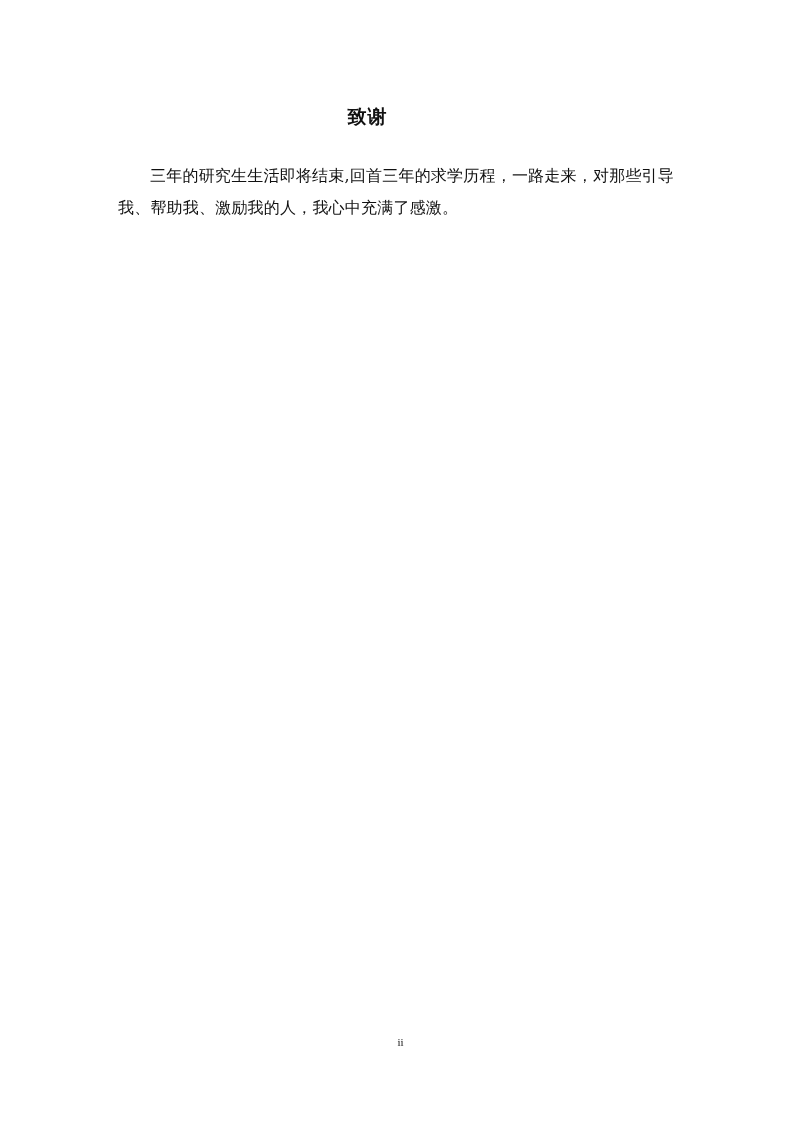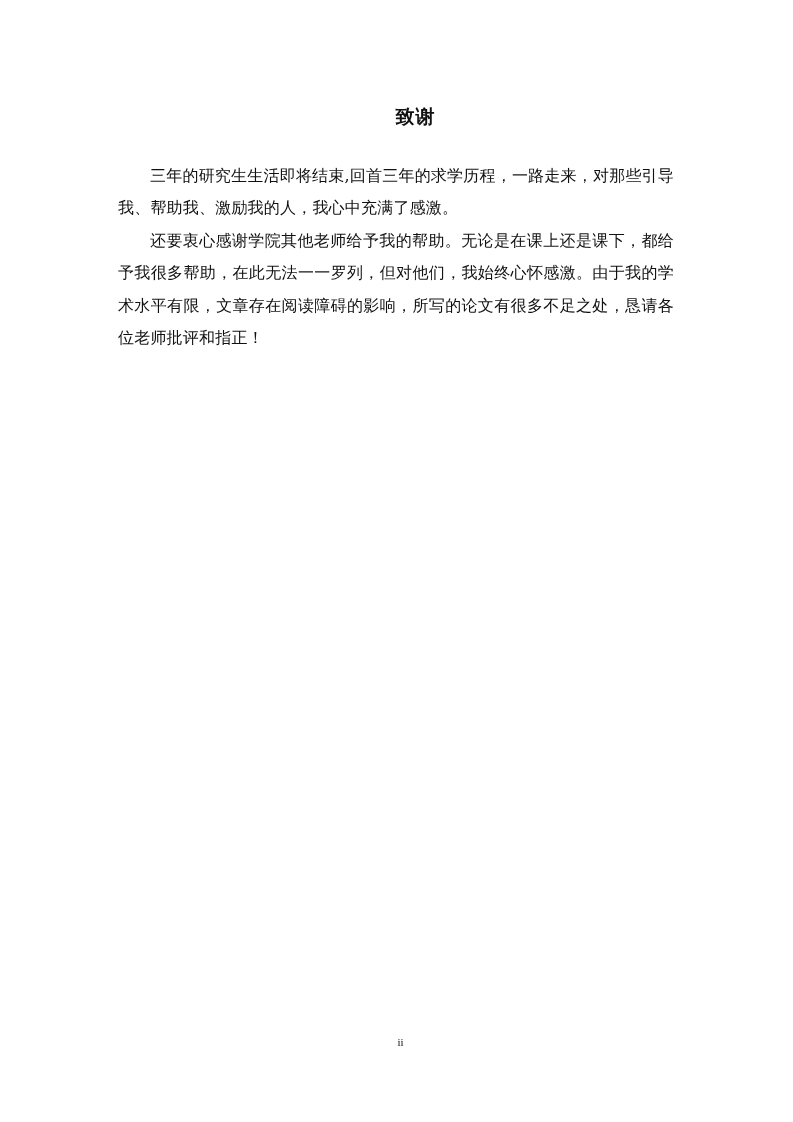--- a/index.html
+++ b/index.html
@@ -1,29 +1,28 @@
 <!DOCTYPE html>
 <html><head>
 <meta charset="utf-8">
 <style>
   html, body { margin: 0; padding: 0; background: #ffffff; }
   body { width: 793px; height: 1122px; position: relative; overflow: hidden;
          font-family: "DejaVu Serif", "Liberation Serif", serif; color: #111; }
   .title { position: absolute; top: 104px; left: 0; width: 735px; text-align: center;
            font-size: 19px; font-weight: bold; font-family: "DejaVu Sans", sans-serif;
-           letter-spacing: 1px; margin: 0; padding-left: 48px; }
+           letter-spacing: 1px; margin: 0; }
   .body { position: absolute; top: 160px; left: 118px; width: 556px; }
   .para { margin: 0; font-size: 16px; line-height: 32.4px; text-indent: 32px;
           text-align: justify; letter-spacing: 0.2px; }
   .pagenum { position: absolute; top: 1036px; left: 4px; width: 793px; text-align: center;
              font-size: 11px; font-family: "Liberation Serif", serif; }
 </style>
 </head>
 <body>
 
 <h1 class="title">致谢</h1>
 
 <div class="body">
   <p class="para">三年的研究生生活即将结束,回首三年的求学历程，一路走来，对那些引导我、帮助我、激励我的人，我心中充满了感激。</p>
-  <p class="para">还要衷心感谢学院其他老师给予我的帮助。无论是在课上还是课下，都给予我很多帮助，在此无法一一罗列，但对他们，我始终心怀感激。由于我的学术水平有限，文章存在阅读障碍的影响，所写的论文有很多不足之处，恳请各位老师批评和指正！</p>
 </div>
 
 <div class="pagenum">ii</div>
 
 </body></html>

